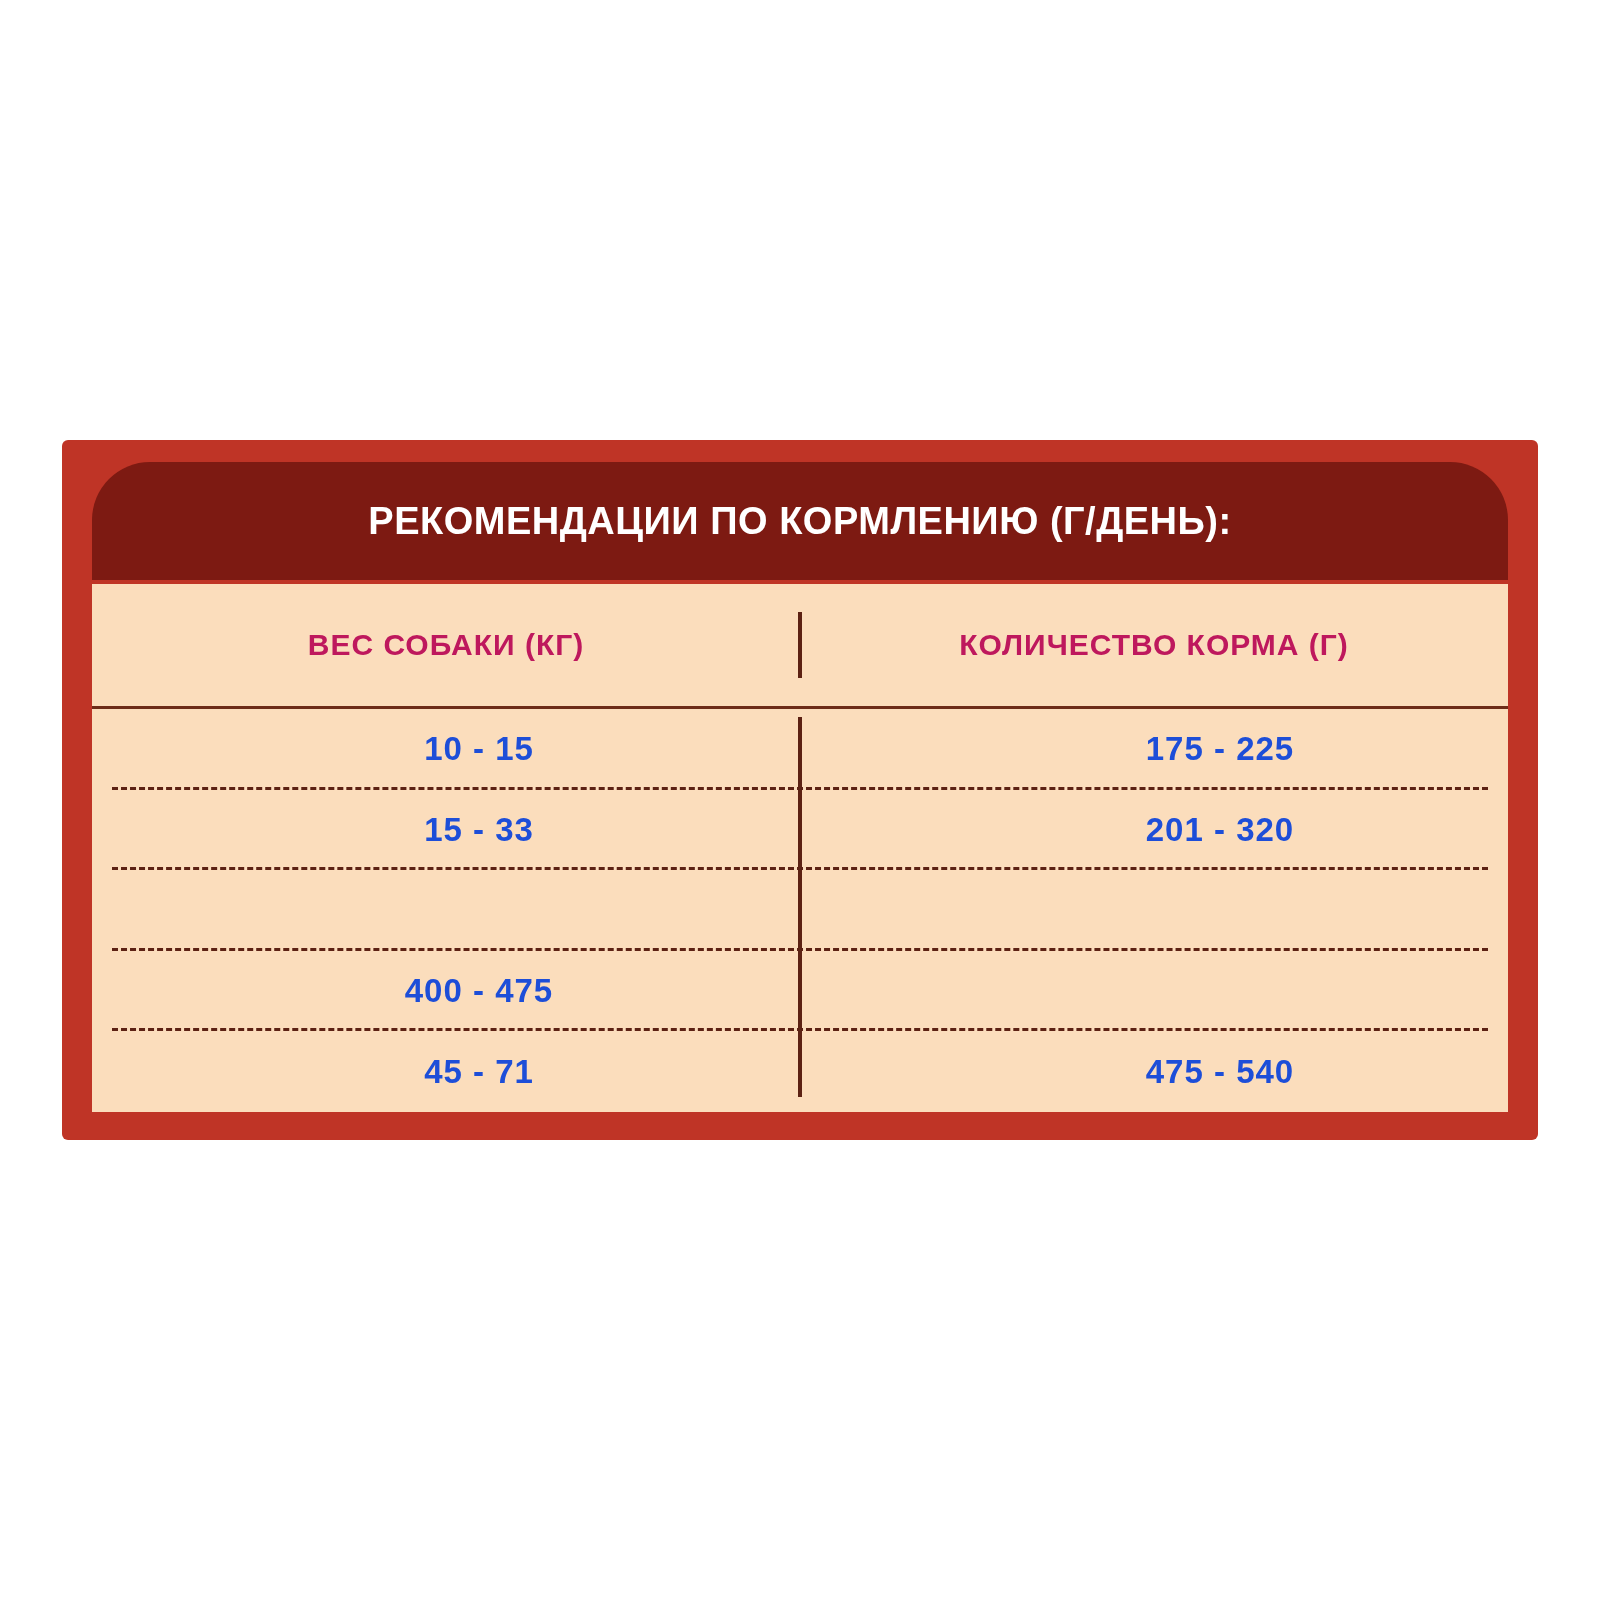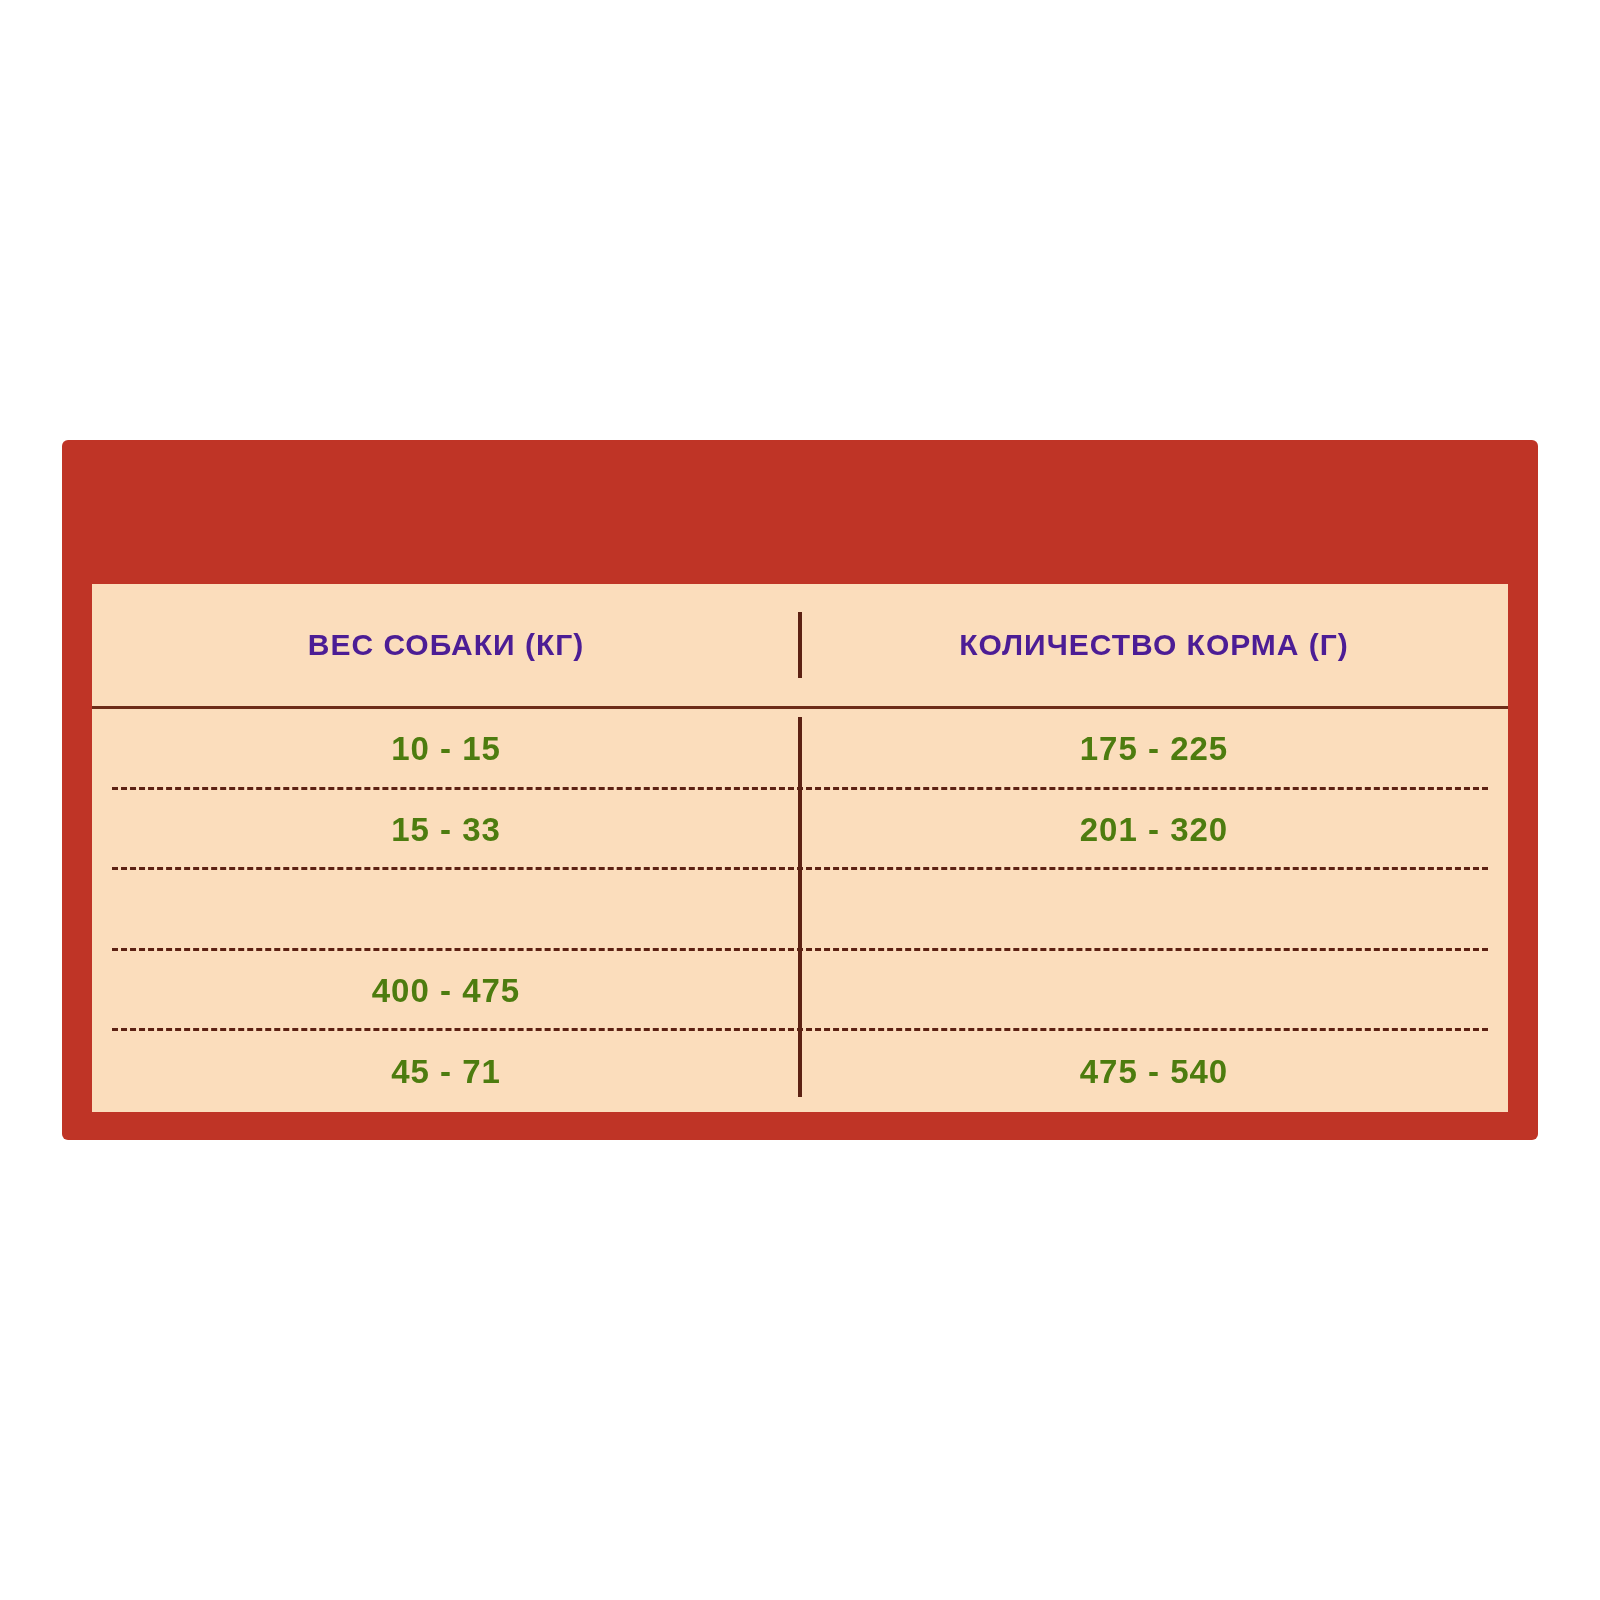--- a/index.html
+++ b/index.html
@@ -64,21 +64,21 @@
     position: relative;
     height: 122px;
     display: flex;
     align-items: center;
     border-bottom: 3px solid #6d2c18;
   }
 
   .th-cell {
     flex: 0 0 50%;
     text-align: center;
-    color: #4c1d95;
+    color: #be185d;
     font-size: 30px;
     font-weight: bold;
     letter-spacing: 1px;
     white-space: nowrap;
   }
 
   .vline {
     position: absolute;
     left: 50%;
     top: 28px;
@@ -119,32 +119,36 @@
     bottom: 0;
     height: 0;
     border-bottom: 3px dashed #5c2113;
   }
 
   .trow:last-child .dash { display: none; }
 
   .td-cell {
     flex: 0 0 50%;
     text-align: center;
-    color: #4d7c0f;
+    color: #1d4ed8;
     font-size: 33px;
     font-weight: bold;
     letter-spacing: 1px;
     white-space: nowrap;
+    padding-left: 33px;
   }
 </style>
 </head>
 <body>
 
 <div class="feeding-card">
 
+  <div class="card-header">
+    <div class="card-header-title">РЕКОМЕНДАЦИИ ПО КОРМЛЕНИЮ (Г/ДЕНЬ):</div>
+  </div>
 
   <div class="table-area">
 
     <div class="thead-row">
       <div class="th-cell">ВЕС СОБАКИ (КГ)</div>
       <div class="th-cell">КОЛИЧЕСТВО КОРМА (Г)</div>
       <div class="vline"></div>
     </div>
 
     <div class="tbody">

